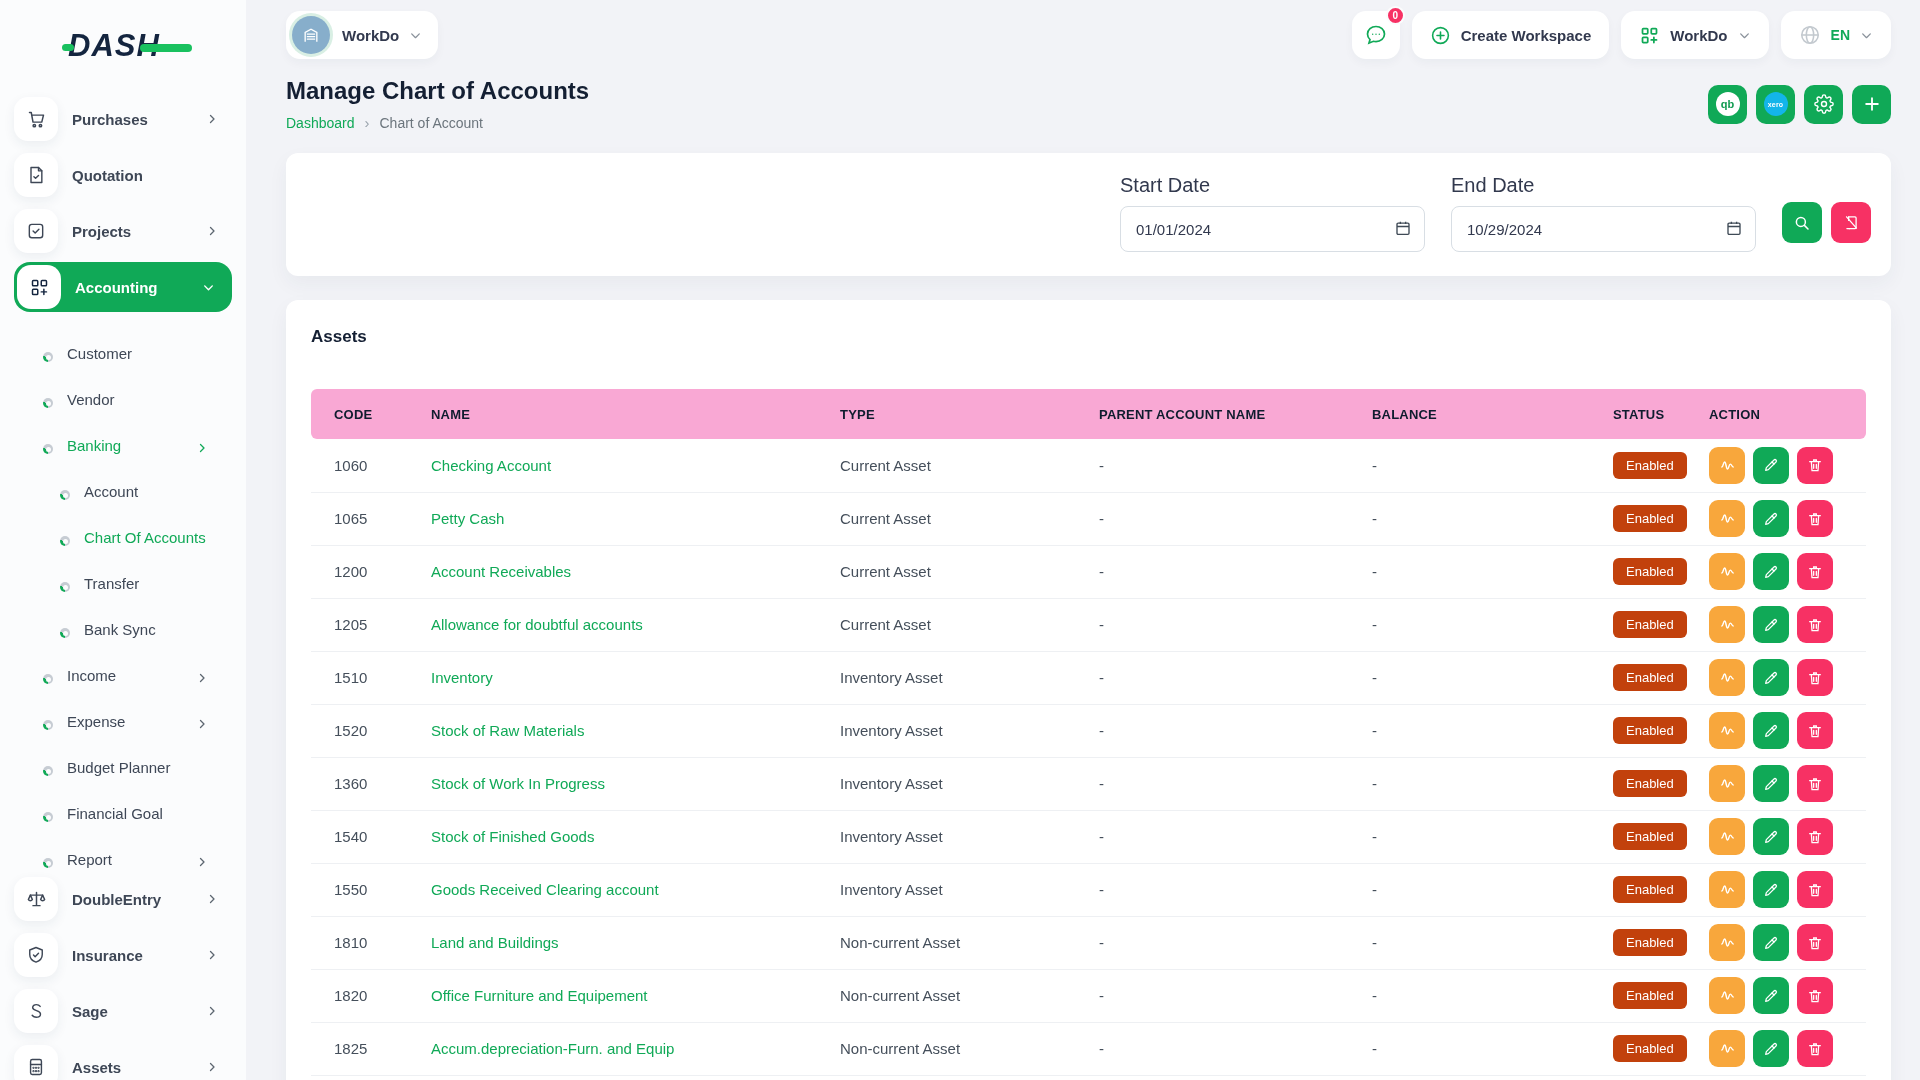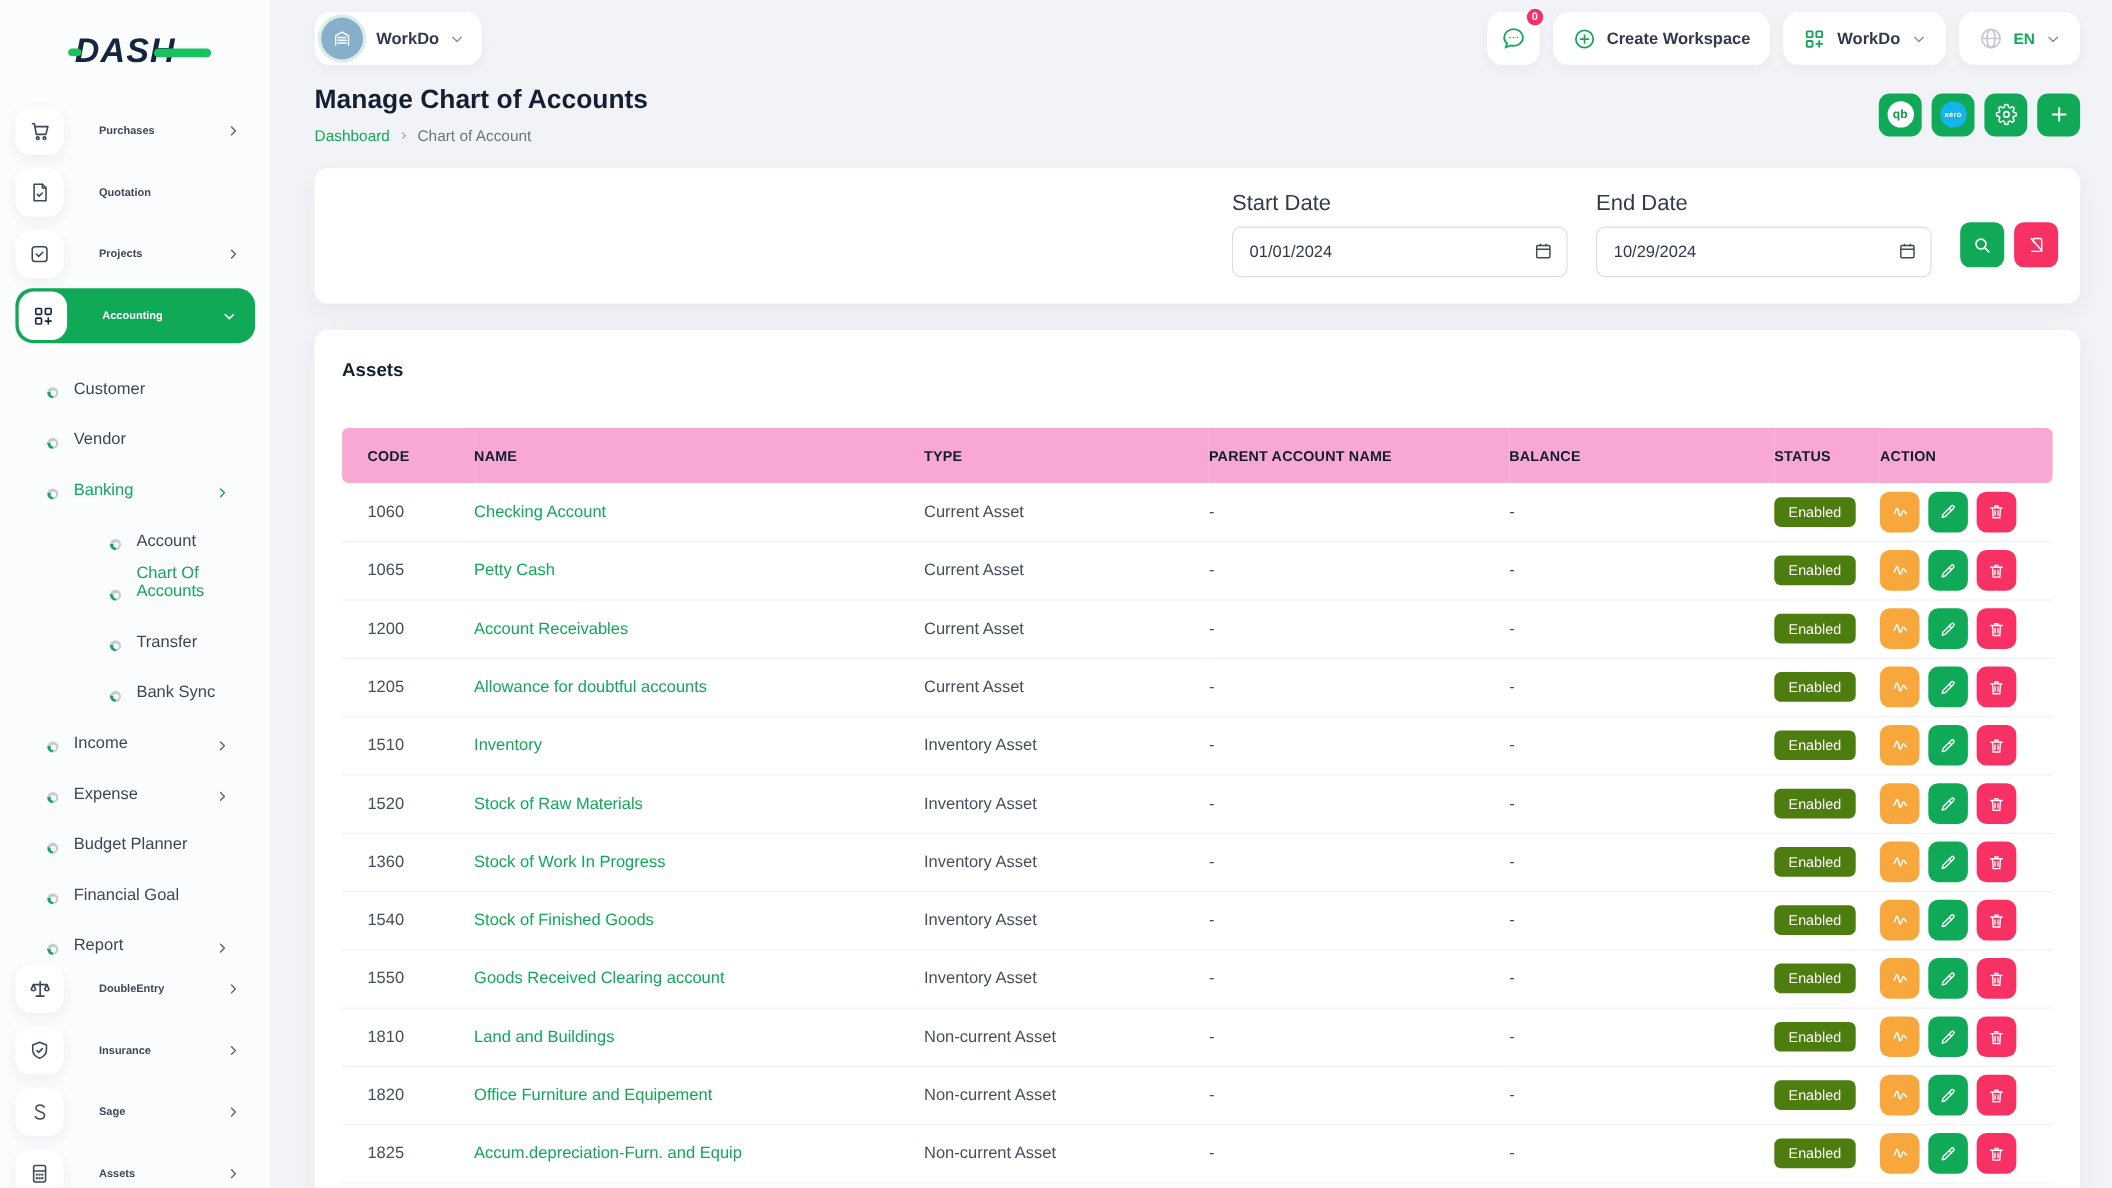--- a/index.html
+++ b/index.html
@@ -11,29 +11,29 @@
   .app { display:flex; height:100%; }
 
   
   .sidebar { width:246px; flex-shrink:0; background:#fbfcfd; padding-top:20px; height:100%; overflow:hidden; }
   .logo { display:flex; align-items:center; padding:8px 0 24px 62px; position:relative; }
   .logo-pre { width:12px; height:7px; background:#19c15f; border-radius:4px; margin-right:-6px; position:relative; z-index:2; margin-top:2px; }
   .logo-text { font-size:31px; font-weight:800; color:#14253f; letter-spacing:1px; font-style:italic; }
   .logo-bar { width:52px; height:8px; background:#19c15f; border-radius:5px; margin-left:-20px; margin-top:4px; }
   .nav-item { display:flex; align-items:center; height:50px; margin:6px 14px; border-radius:16px; cursor:pointer; color:#3e4756; }
   .nav-item .icon-box { width:44px; height:44px; background:#ffffff; border-radius:14px; display:flex; align-items:center; justify-content:center; box-shadow:0 4px 12px rgba(30,50,80,0.07); color:#3e4756; flex-shrink:0; }
-  .nav-item .lbl { margin-left:32px; font-size:10px; font-weight:600; }
+  .nav-item .lbl { margin-left:14px; font-size:15px; font-weight:600; }
   .nav-item .chev { margin-left:auto; margin-right:14px; color:#5c6670; display:flex; }
   .nav-item.active { background:#10a957; padding:3px; }
   .nav-item.active .icon-box { box-shadow:none; color:#14253f; }
   .nav-item.active .lbl { color:#ffffff; }
   .nav-item.active .chev { color:#ffffff; }
   .nav-sub { display:flex; align-items:flex-end; height:44px; margin:2px 14px 2px 0; cursor:pointer; color:#3e4756; }
   .nav-sub.lv1 { padding-left:43px; }
-  .nav-sub.lv2 { padding-left:100px; }
+  .nav-sub.lv2 { padding-left:60px; }
   .nav-sub .lbl { margin-left:14px; font-size:15px; font-weight:400; }
   .nav-sub .chev { margin-left:auto; margin-right:24px; color:#5c6670; display:flex; }
   .nav-sub.green { color:#10a957; }
   .nav-sub.green .lbl { color:#10a957; }
   .nav-sub.green .chev { color:#10a957; }
   .bullet { width:10px; height:10px; border-radius:50%; position:relative; flex-shrink:0;
     background:conic-gradient(from 180deg,#10a957 0 100deg,#c6ccd3 100deg 360deg); }
   .bullet::after { content:""; position:absolute; inset:2.5px; background:#fbfcfd; border-radius:50%; }
 
   
@@ -76,21 +76,21 @@
   .table-card { margin-top:24px; background:#fff; border-radius:12px; box-shadow:0 8px 20px rgba(30,50,80,0.05); padding:27px 25px; flex:1; }
   .section-title { font-size:17px; font-weight:700; color:#141f33; margin-bottom:42px; }
   table { width:100%; border-collapse:collapse; table-layout:fixed; }
   col.c-code{width:120px} col.c-name{width:409px} col.c-type{width:259px} col.c-parent{width:273px} col.c-bal{width:241px} col.c-status{width:96px} col.c-action{width:157px}
   thead th { background:#f9a8d4; height:50px; font-size:13px; font-weight:700; color:#0f1c2e; text-align:left; letter-spacing:0.2px; }
   thead th:first-child { padding-left:23px; border-radius:6px 0 0 6px; }
   thead th:last-child { border-radius:0 6px 6px 0; }
   tbody td { height:53px; border-bottom:1px solid #eef0f3; font-size:15px; color:#454f5b; }
   tbody td:first-child { padding-left:23px; }
   td a.acc-link { color:#10a957; text-decoration:none; cursor:pointer; }
-  .status-badge { display:inline-block; background:#4d7c0f; color:#fff; font-size:13px; padding:6px 13px; border-radius:6px; cursor:pointer; }
+  .status-badge { display:inline-block; background:#c2410c; color:#fff; font-size:13px; padding:6px 13px; border-radius:6px; cursor:pointer; }
   .actions { display:flex; gap:8px; }
   .act-btn { width:36px; height:37px; border:none; border-radius:9px; display:flex; align-items:center; justify-content:center; cursor:pointer; color:#fff; }
   .act-orange { background:#f8a73c; }
   .act-green { background:#10a957; }
   .act-pink { background:#f73164; }
 </style>
 </head>
 <body>
 
 <div class="app">

